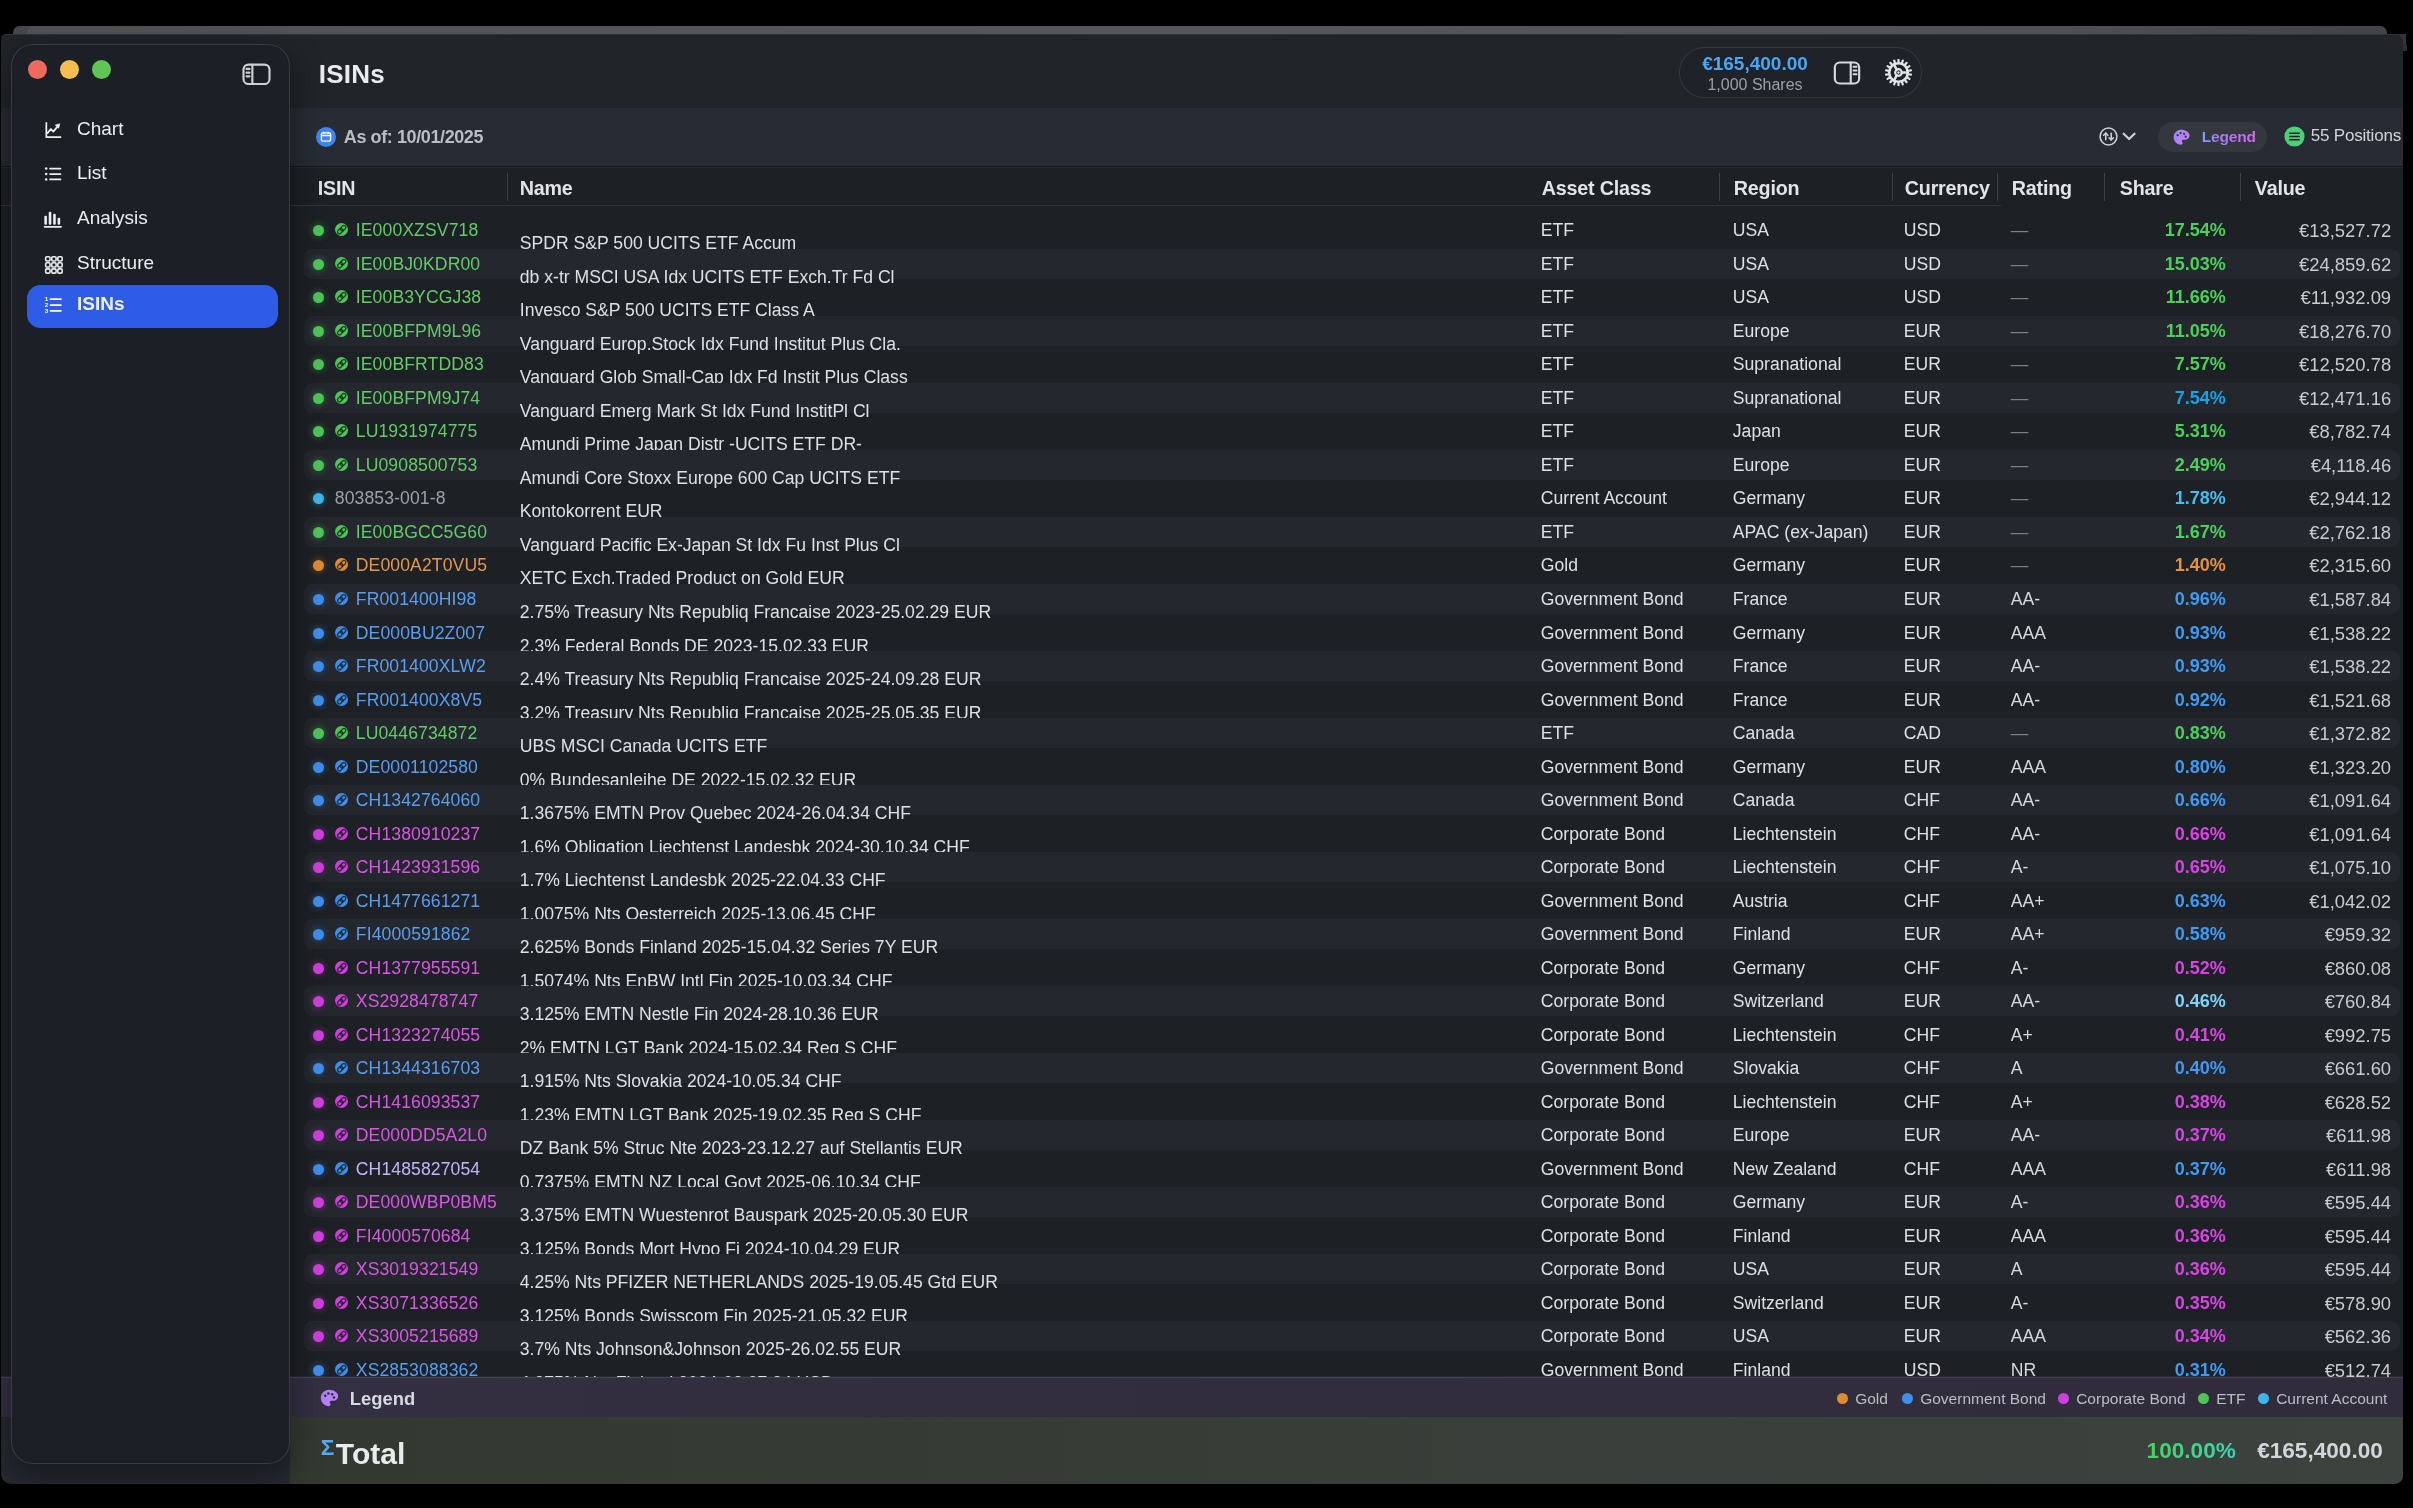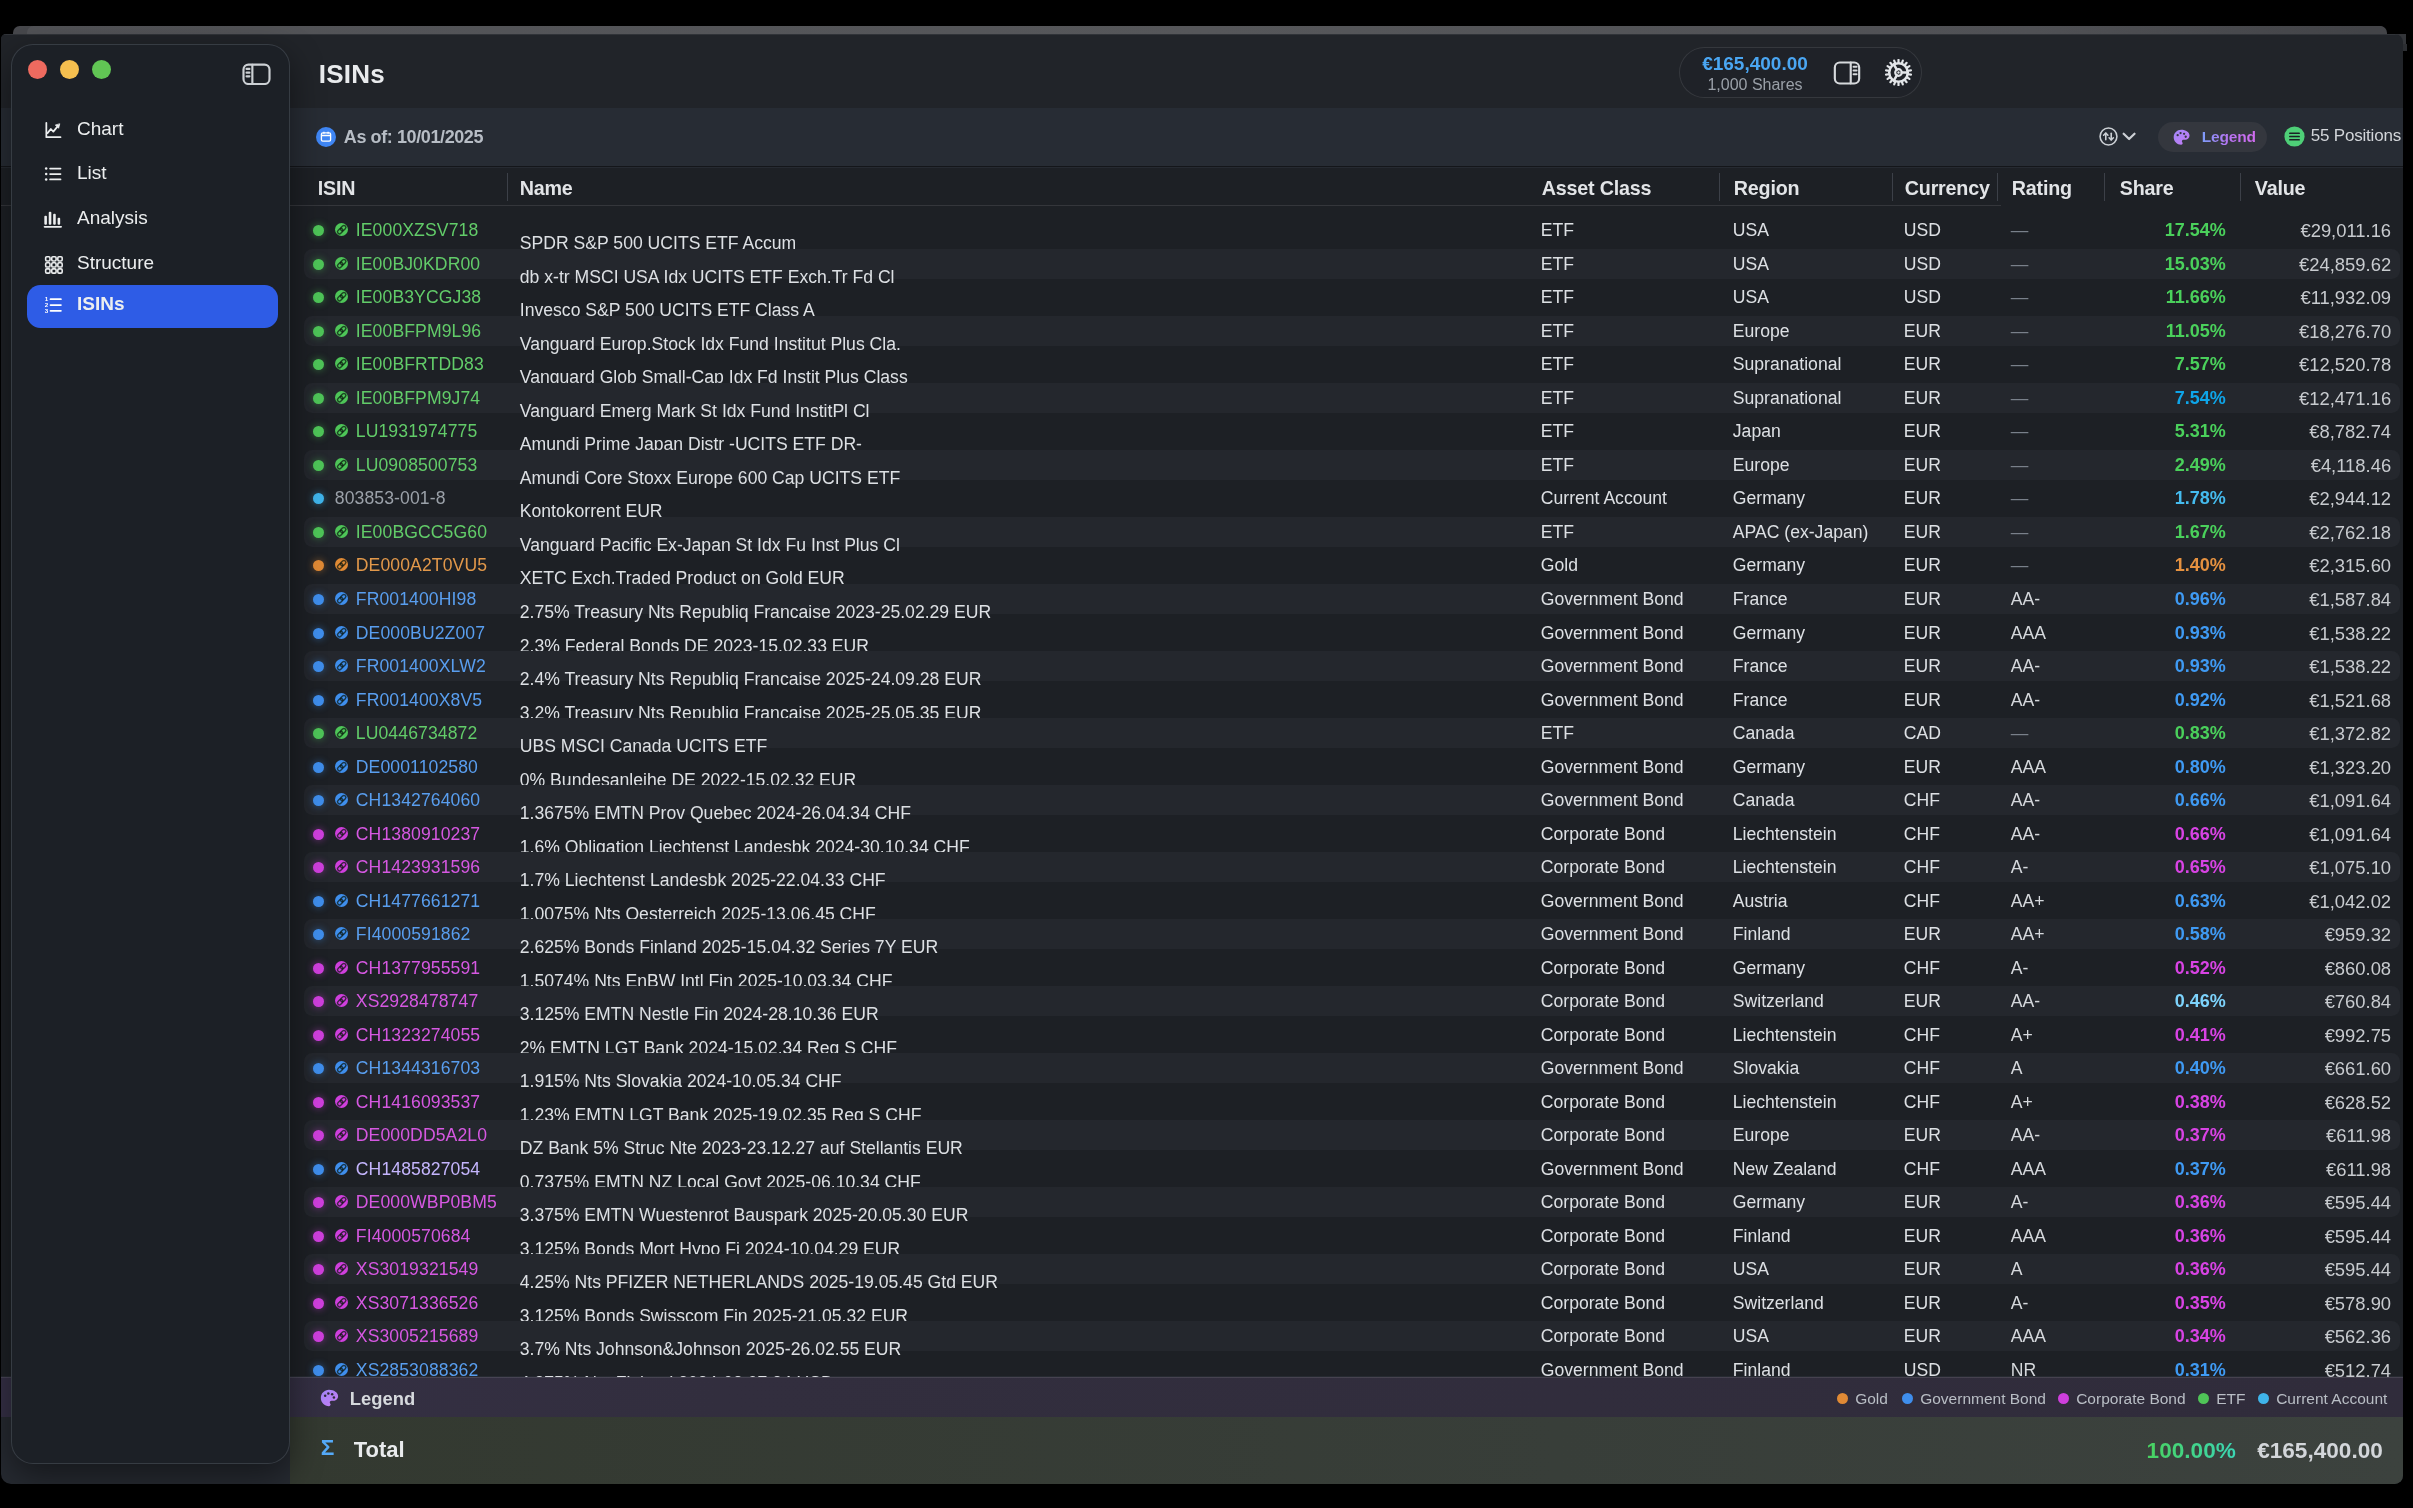--- a/index.html
+++ b/index.html
@@ -182,21 +182,21 @@
               </g>
             </svg>
           </span>
           <span class="isin" style="color:#62cc69">IE000XZSV718</span>
 <span class="cell nm">SPDR S&amp;P 500 UCITS ETF Accum</span>
 <span class="cell ac">ETF</span>
 <span class="cell rg">USA</span>
 <span class="cell cu">USD</span>
 <span class="cell ra" style="color:#79808a">—</span>
 <span class="cell sh" style="color:#4ad05b">17.54%</span>
-<span class="cell va">€29,011.16</span>
+<span class="cell va">€13,527.72</span>
 </div>
 <div class="row" style="top:79px">
           <div class="pill"></div>
 <span class="dot" style="background:#4ec558;box-shadow:0 0 7.5px 0.8px #4ec55866"></span>
 <span class="lnk" style="background:#4ec558">
             <svg width="13.4" height="13.4" viewBox="0 0 16 16" style="position:absolute;left:0;top:0">
               <g transform="rotate(45 8 8)" fill="none" stroke="rgba(10,22,14,0.72)" stroke-width="1.7">
                 <rect x="5.7" y="1.9" width="4.6" height="7.2" rx="2.3"></rect>
                 <rect x="5.7" y="6.9" width="4.6" height="7.2" rx="2.3"></rect>
               </g>
@@ -859,21 +859,21 @@
         </svg>
     <div style="position:absolute;left:349px;top:10px;font-size:18.4px;font-weight:600;color:#d6d9dd">Legend</div>
     <span class="litem" style="left:1836px"><span class="ldot" style="background:#e08a35"></span>Gold</span>
     <span class="litem" style="left:1901px"><span class="ldot" style="background:#3f8eec"></span>Government Bond</span>
     <span class="litem" style="left:2057px"><span class="ldot" style="background:#cf3fdd"></span>Corporate Bond</span>
     <span class="litem" style="left:2197px"><span class="ldot" style="background:#4fc457"></span>ETF</span>
     <span class="litem" style="left:2257px"><span class="ldot" style="background:#3fb4ea"></span>Current Account</span>
   </div>
   <div class="totalbar">
     <div style="position:absolute;left:31px;top:18.4px;font-size:22.6px;font-weight:700;color:#55aaf8">Σ</div>
-    <div style="position:absolute;left:64px;top:20px;font-size:22px;font-weight:700;color:#e9ebed">Total</div>
+    <div style="position:absolute;left:46px;top:20px;font-size:30px;font-weight:700;color:#e9ebed">Total</div>
     <div style="position:absolute;right:167px;top:21px;font-size:22.6px;font-weight:700;background:linear-gradient(90deg,#49d35f,#3bd6b4);-webkit-background-clip:text;background-clip:text;color:transparent">100.00%</div>
     <div style="position:absolute;right:20px;top:21px;font-size:22.6px;font-weight:700;color:#d3d6da">€165,400.00</div>
   </div>
 </div>
 <div id="sidebar">
   <span class="tl" style="left:16px;background:#ee6a5f"></span>
   <span class="tl" style="left:48px;background:#f5bf4f"></span>
   <span class="tl" style="left:80px;background:#61c554"></span>
   <svg style="position:absolute;left:230px;top:17.6px" width="29" height="22.6" viewBox="0 0 35 27" fill="none" stroke="#ccd0d4" stroke-width="2.6" stroke-linecap="round">
         <rect x="1.8" y="1.8" width="31.4" height="23.4" rx="6"></rect>

